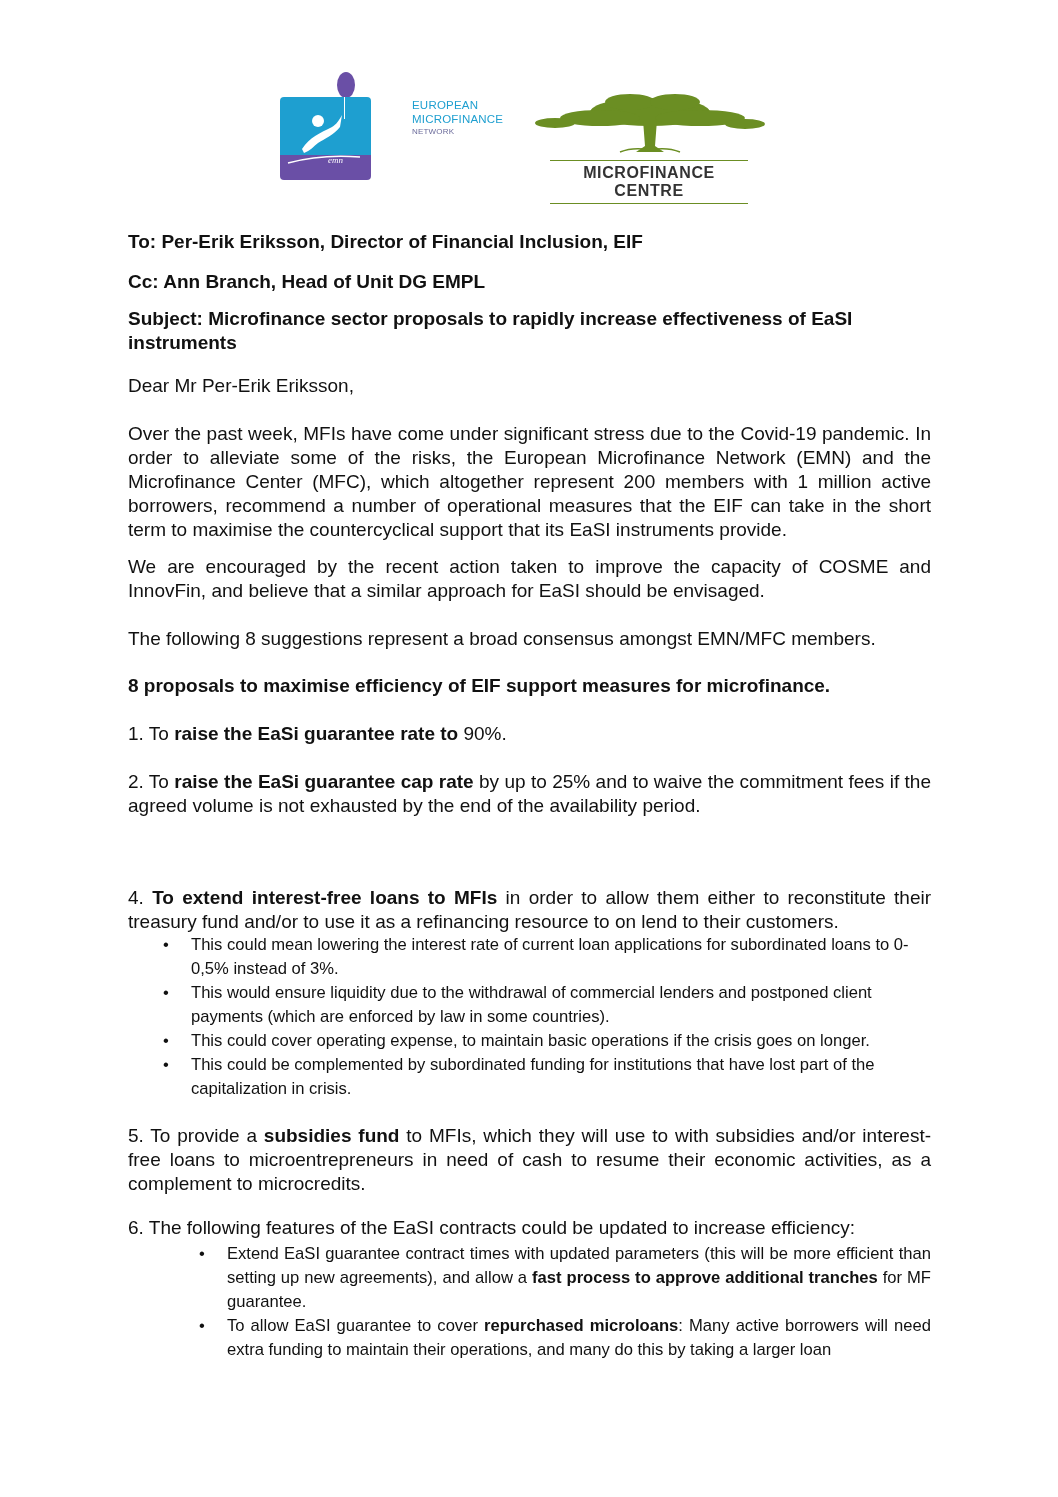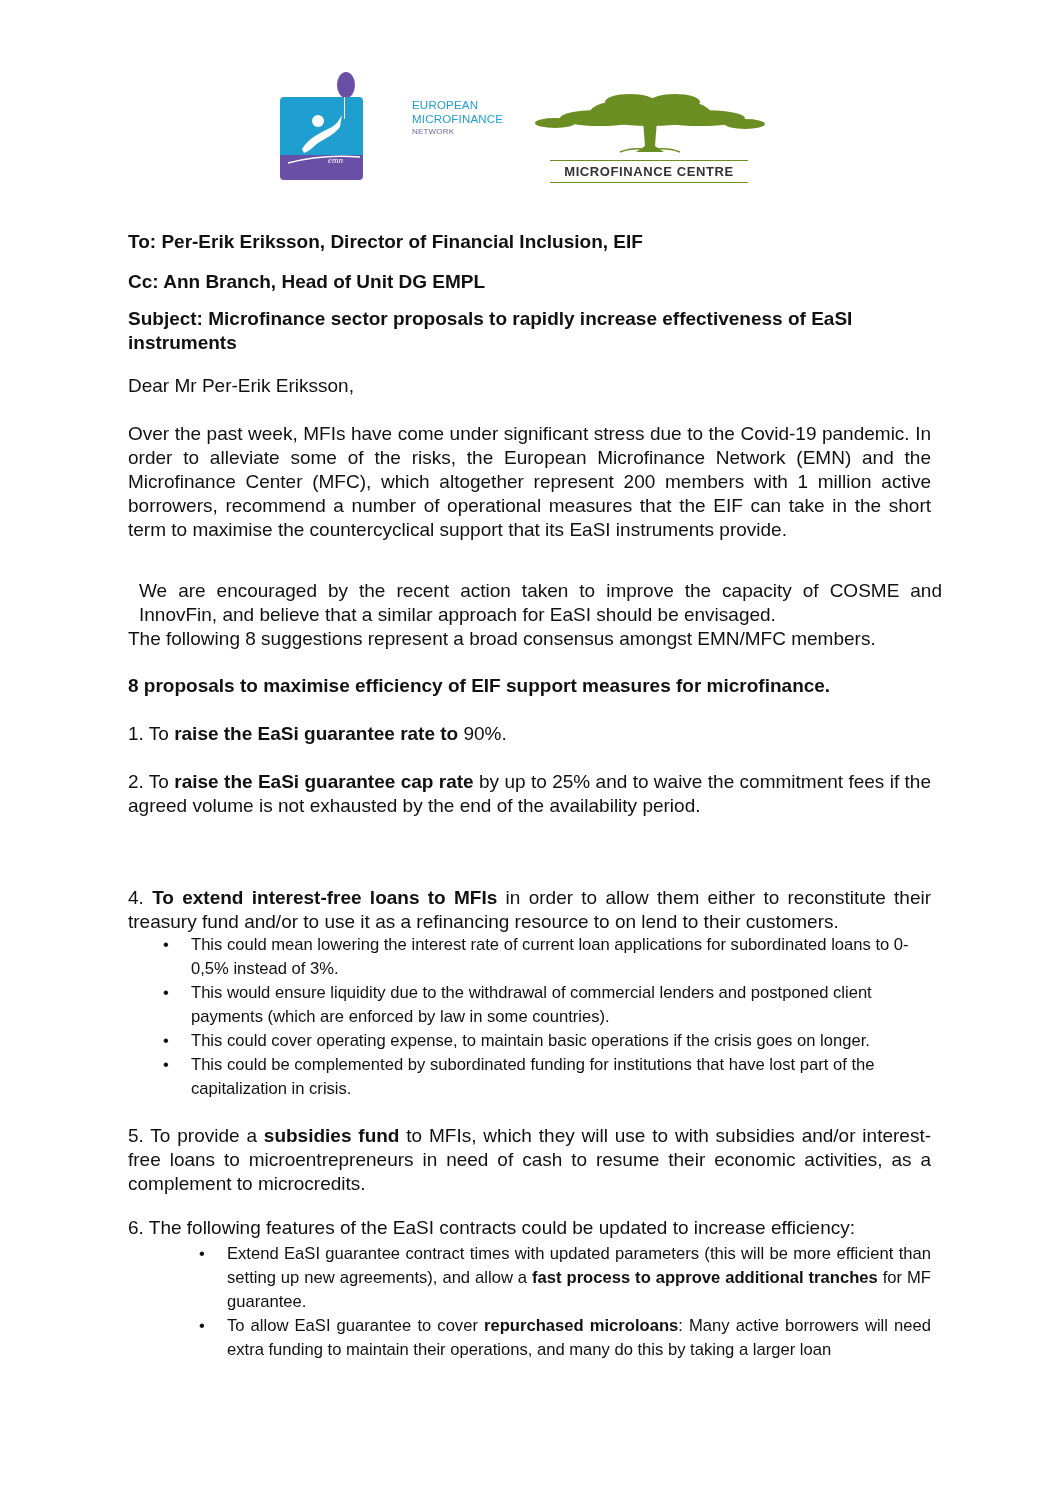--- a/index.html
+++ b/index.html
@@ -2,30 +2,30 @@
 <html><head>
 <meta charset="utf-8">
 <style>
   html, body { margin: 0; padding: 0; background: #ffffff; }
   body { width: 1058px; height: 1497px; position: relative; overflow: hidden;
          font-family: "Liberation Sans", sans-serif; color: #111; }
   .page { position: absolute; left: 0; top: 0; width: 1058px; height: 1497px; }
 
   
   .emn-logo { position: absolute; left: 280px; top: 70px; width: 200px; height: 115px; }
-  .emn-box { position: absolute; left: 0; top: 27px; width: 83px; height: 83px; border-radius: 4px;
+  .emn-box { position: absolute; left: 0; top: 27px; width: 91px; height: 83px; border-radius: 4px;
              background: linear-gradient(180deg, #1e9fd0 0%, #1e9fd0 70%, #6a4fa6 70%, #6a4fa6 100%); overflow: hidden; }
   .emn-balloon { position: absolute; left: 57px; top: 2px; width: 18px; height: 26px; border-radius: 50%; background: #6a4fa6; }
   .emn-string { position: absolute; left: 64px; top: 27px; width: 1px; height: 22px; background: #fff; }
   .emn-text { position: absolute; left: 93px; top: 28px; font-size: 11.5px; line-height: 14px; color: #1e9fd0; letter-spacing: 0.2px; margin-left: 39px; }
   .emn-text .sub { font-size: 8px; color: #6a6a9a; line-height: 12px; }
 
   .mfc-logo { position: absolute; left: 530px; top: 90px; width: 240px; height: 95px; }
   .mfc-name { position: absolute; left: 20px; top: 70px; width: 198px; text-align: center;
-              font-size: 13px; font-weight: bold; color: #333; letter-spacing: 0.6px;
+              font-size: 16px; font-weight: bold; color: #333; letter-spacing: 0.6px;
               border-top: 1.5px solid #6b8e23; border-bottom: 1.5px solid #6b8e23; padding: 3px 0; }
 
   
   .txt { position: absolute; left: 128px; width: 803px; font-size: 19px; line-height: 24px; }
   .just { text-align: justify; }
   .b { font-weight: bold; }
   .bullet-row { position: absolute; display: flex; font-size: 16.6px; line-height: 24px; }
   .bullet-row .dot { width: 28px; flex: none; text-align: left; }
 </style>
 </head>
@@ -67,21 +67,21 @@
     </svg>
     <div class="mfc-name">MICROFINANCE CENTRE</div>
   </div>
 
   <div class="txt b" style="top:230px;">To: Per-Erik Eriksson, Director of Financial Inclusion, EIF</div>
   <div class="txt b" style="top:307px;">Subject: Microfinance sector proposals to rapidly increase effectiveness of EaSI instruments</div>
   <div class="txt b" style="top:270px;">Cc: Ann Branch, Head of Unit DG EMPL</div>
 
   <div class="txt" style="top:374px;">Dear Mr Per-Erik Eriksson,</div>
   <div class="txt just" style="top:422px;">Over the past week, MFIs have come under significant stress due to the Covid-19 pandemic. In order to alleviate some of the risks, the European Microfinance Network (EMN) and the Microfinance Center (MFC), which altogether represent 200 members with 1 million active borrowers, recommend a number of operational measures that the EIF can take in the short term to maximise the countercyclical support that its EaSI instruments provide.</div>
-  <div class="txt just" style="top:579px;margin-left:11px;">We are encouraged by the recent action taken to improve the capacity of COSME and InnovFin, and believe that a similar approach for EaSI should be envisaged.</div>
+  <div class="txt just" style="top:555px;">We are encouraged by the recent action taken to improve the capacity of COSME and InnovFin, and believe that a similar approach for EaSI should be envisaged.</div>
   <div class="txt" style="top:627px;">The following 8 suggestions represent a broad consensus amongst EMN/MFC members.</div>
   <div class="txt b" style="top:674px;">8 proposals to maximise efficiency of EIF support measures for microfinance.</div>
 
   <div class="txt" style="top:722px;">
     <span>1. To </span><span class="b">raise the EaSi guarantee rate to</span><span> 90%.</span>
   </div>
 
   <div class="txt just" style="top:770px;">
     <span>2. To </span><span class="b">raise the EaSi guarantee cap rate</span><span> by up to 25% and to waive the commitment fees if the agreed volume is not exhausted by the end of the availability period.</span>
   </div>

